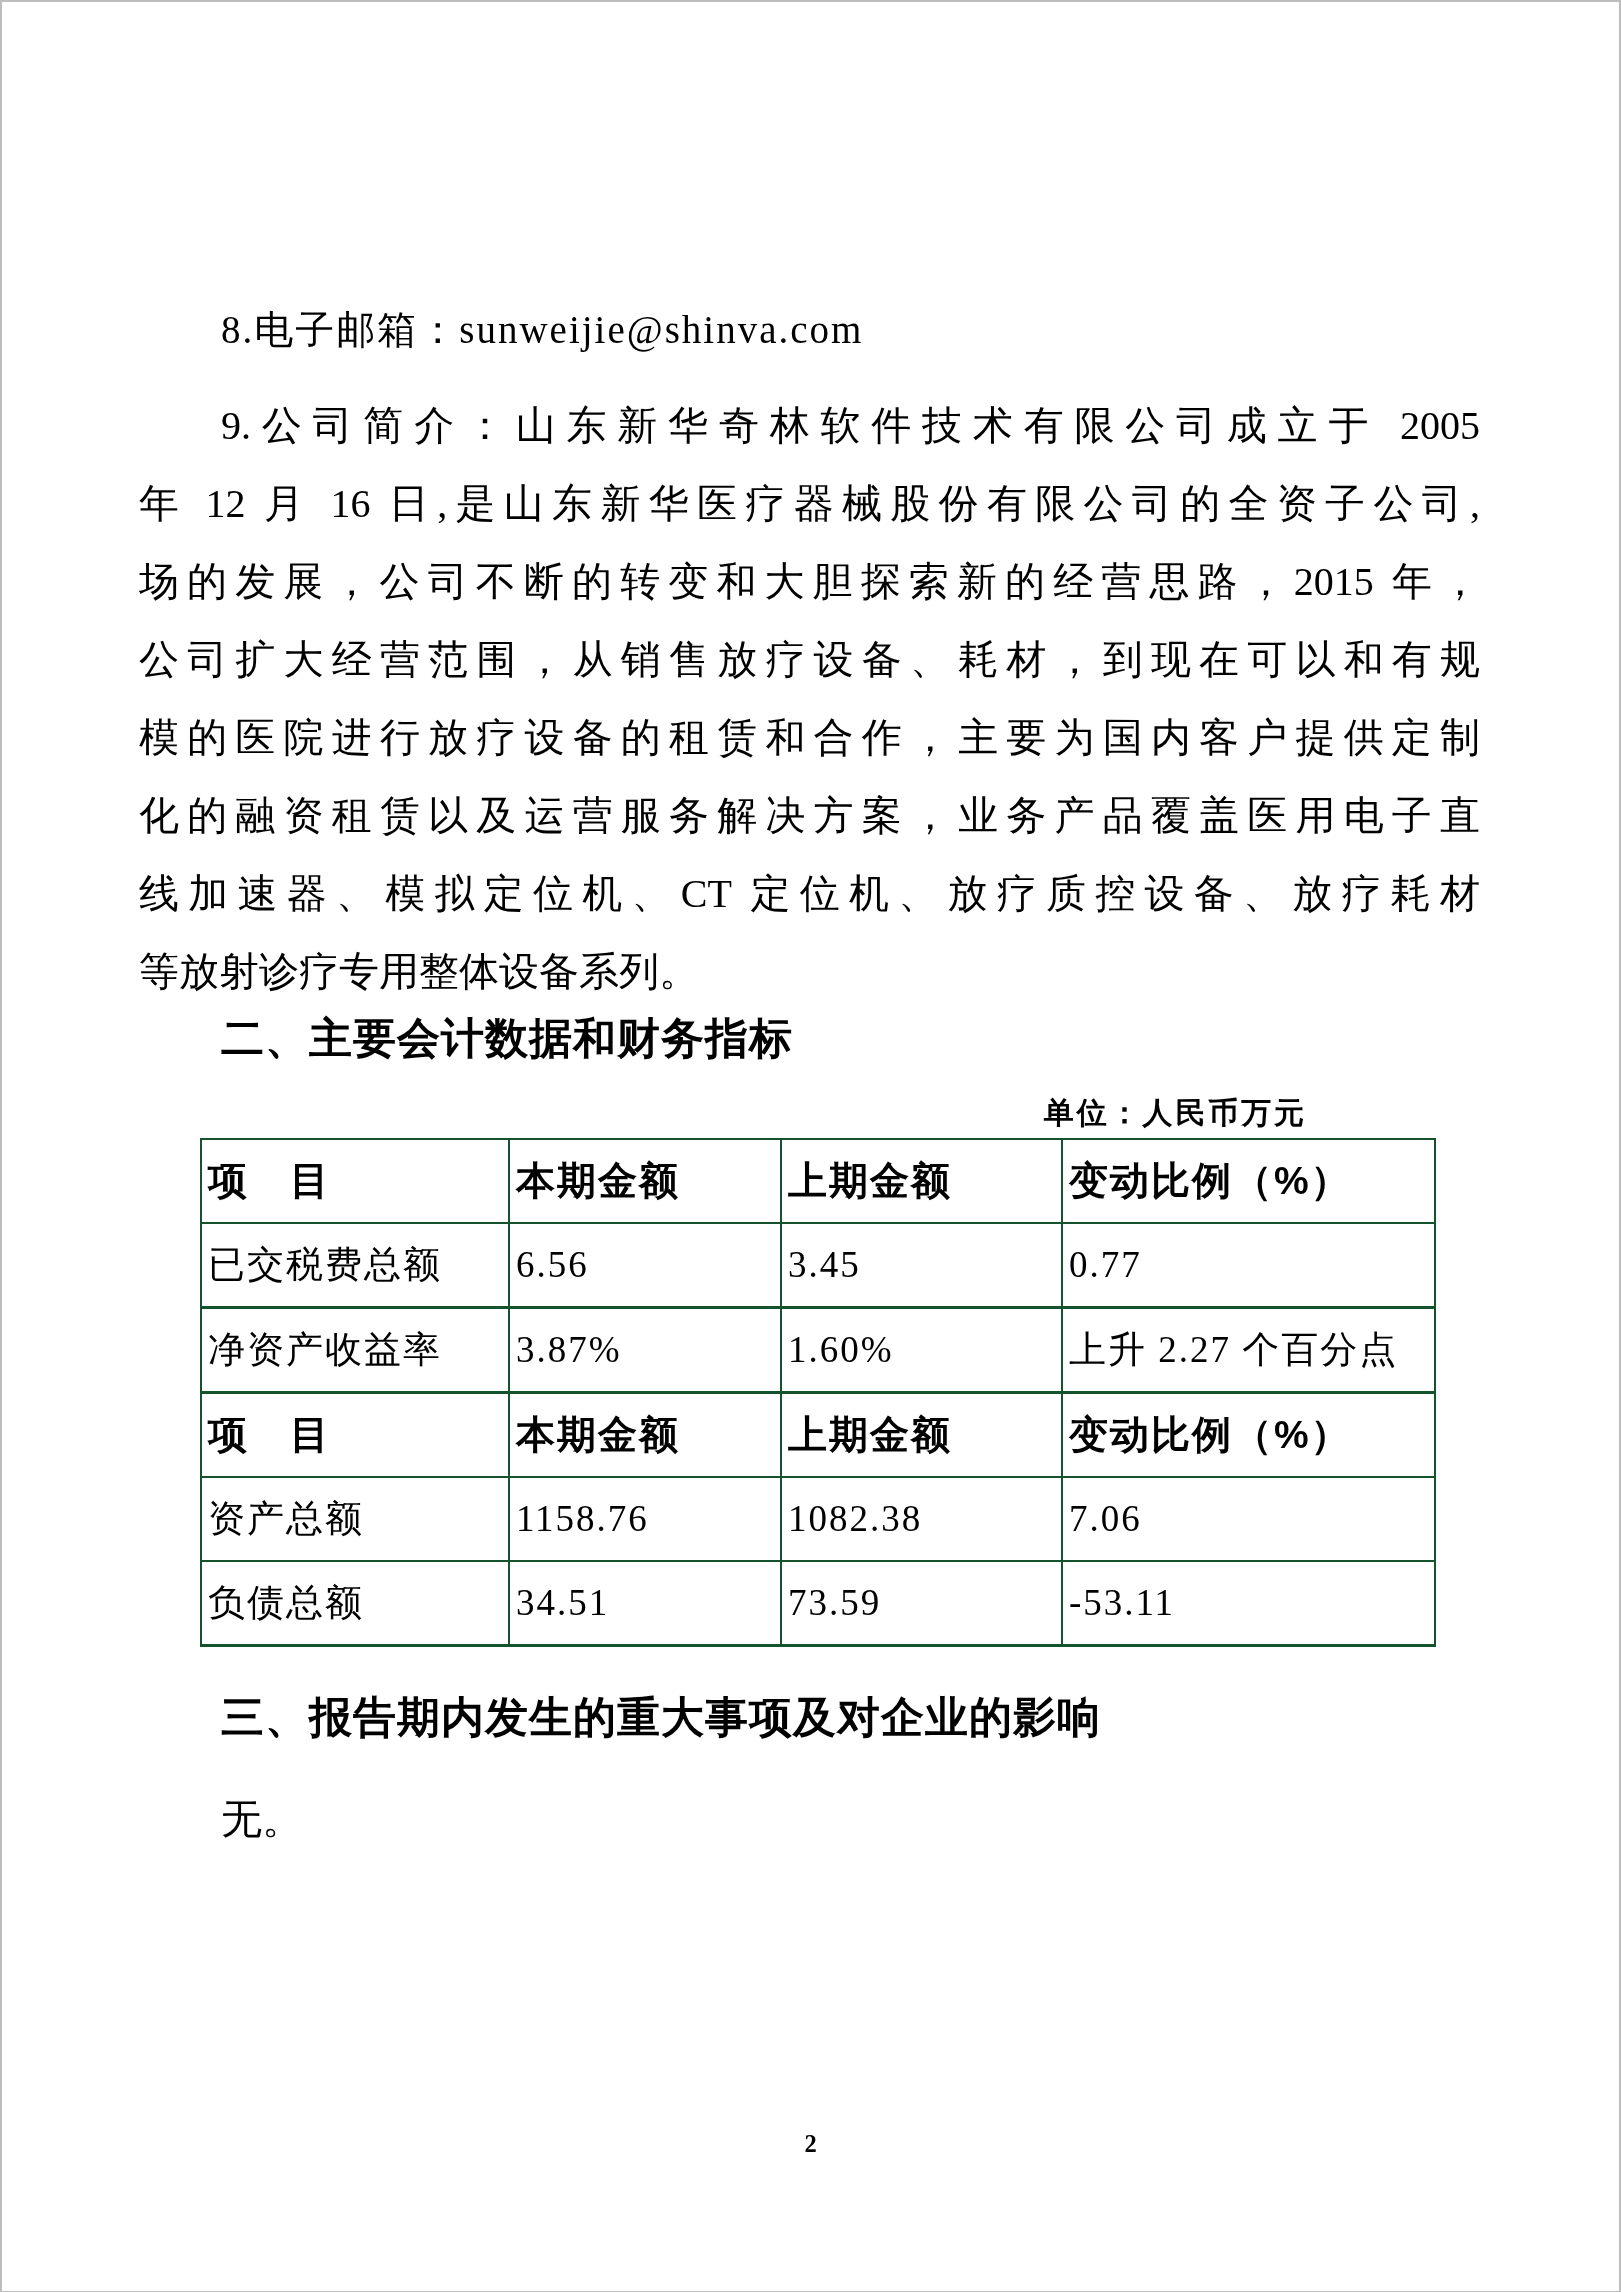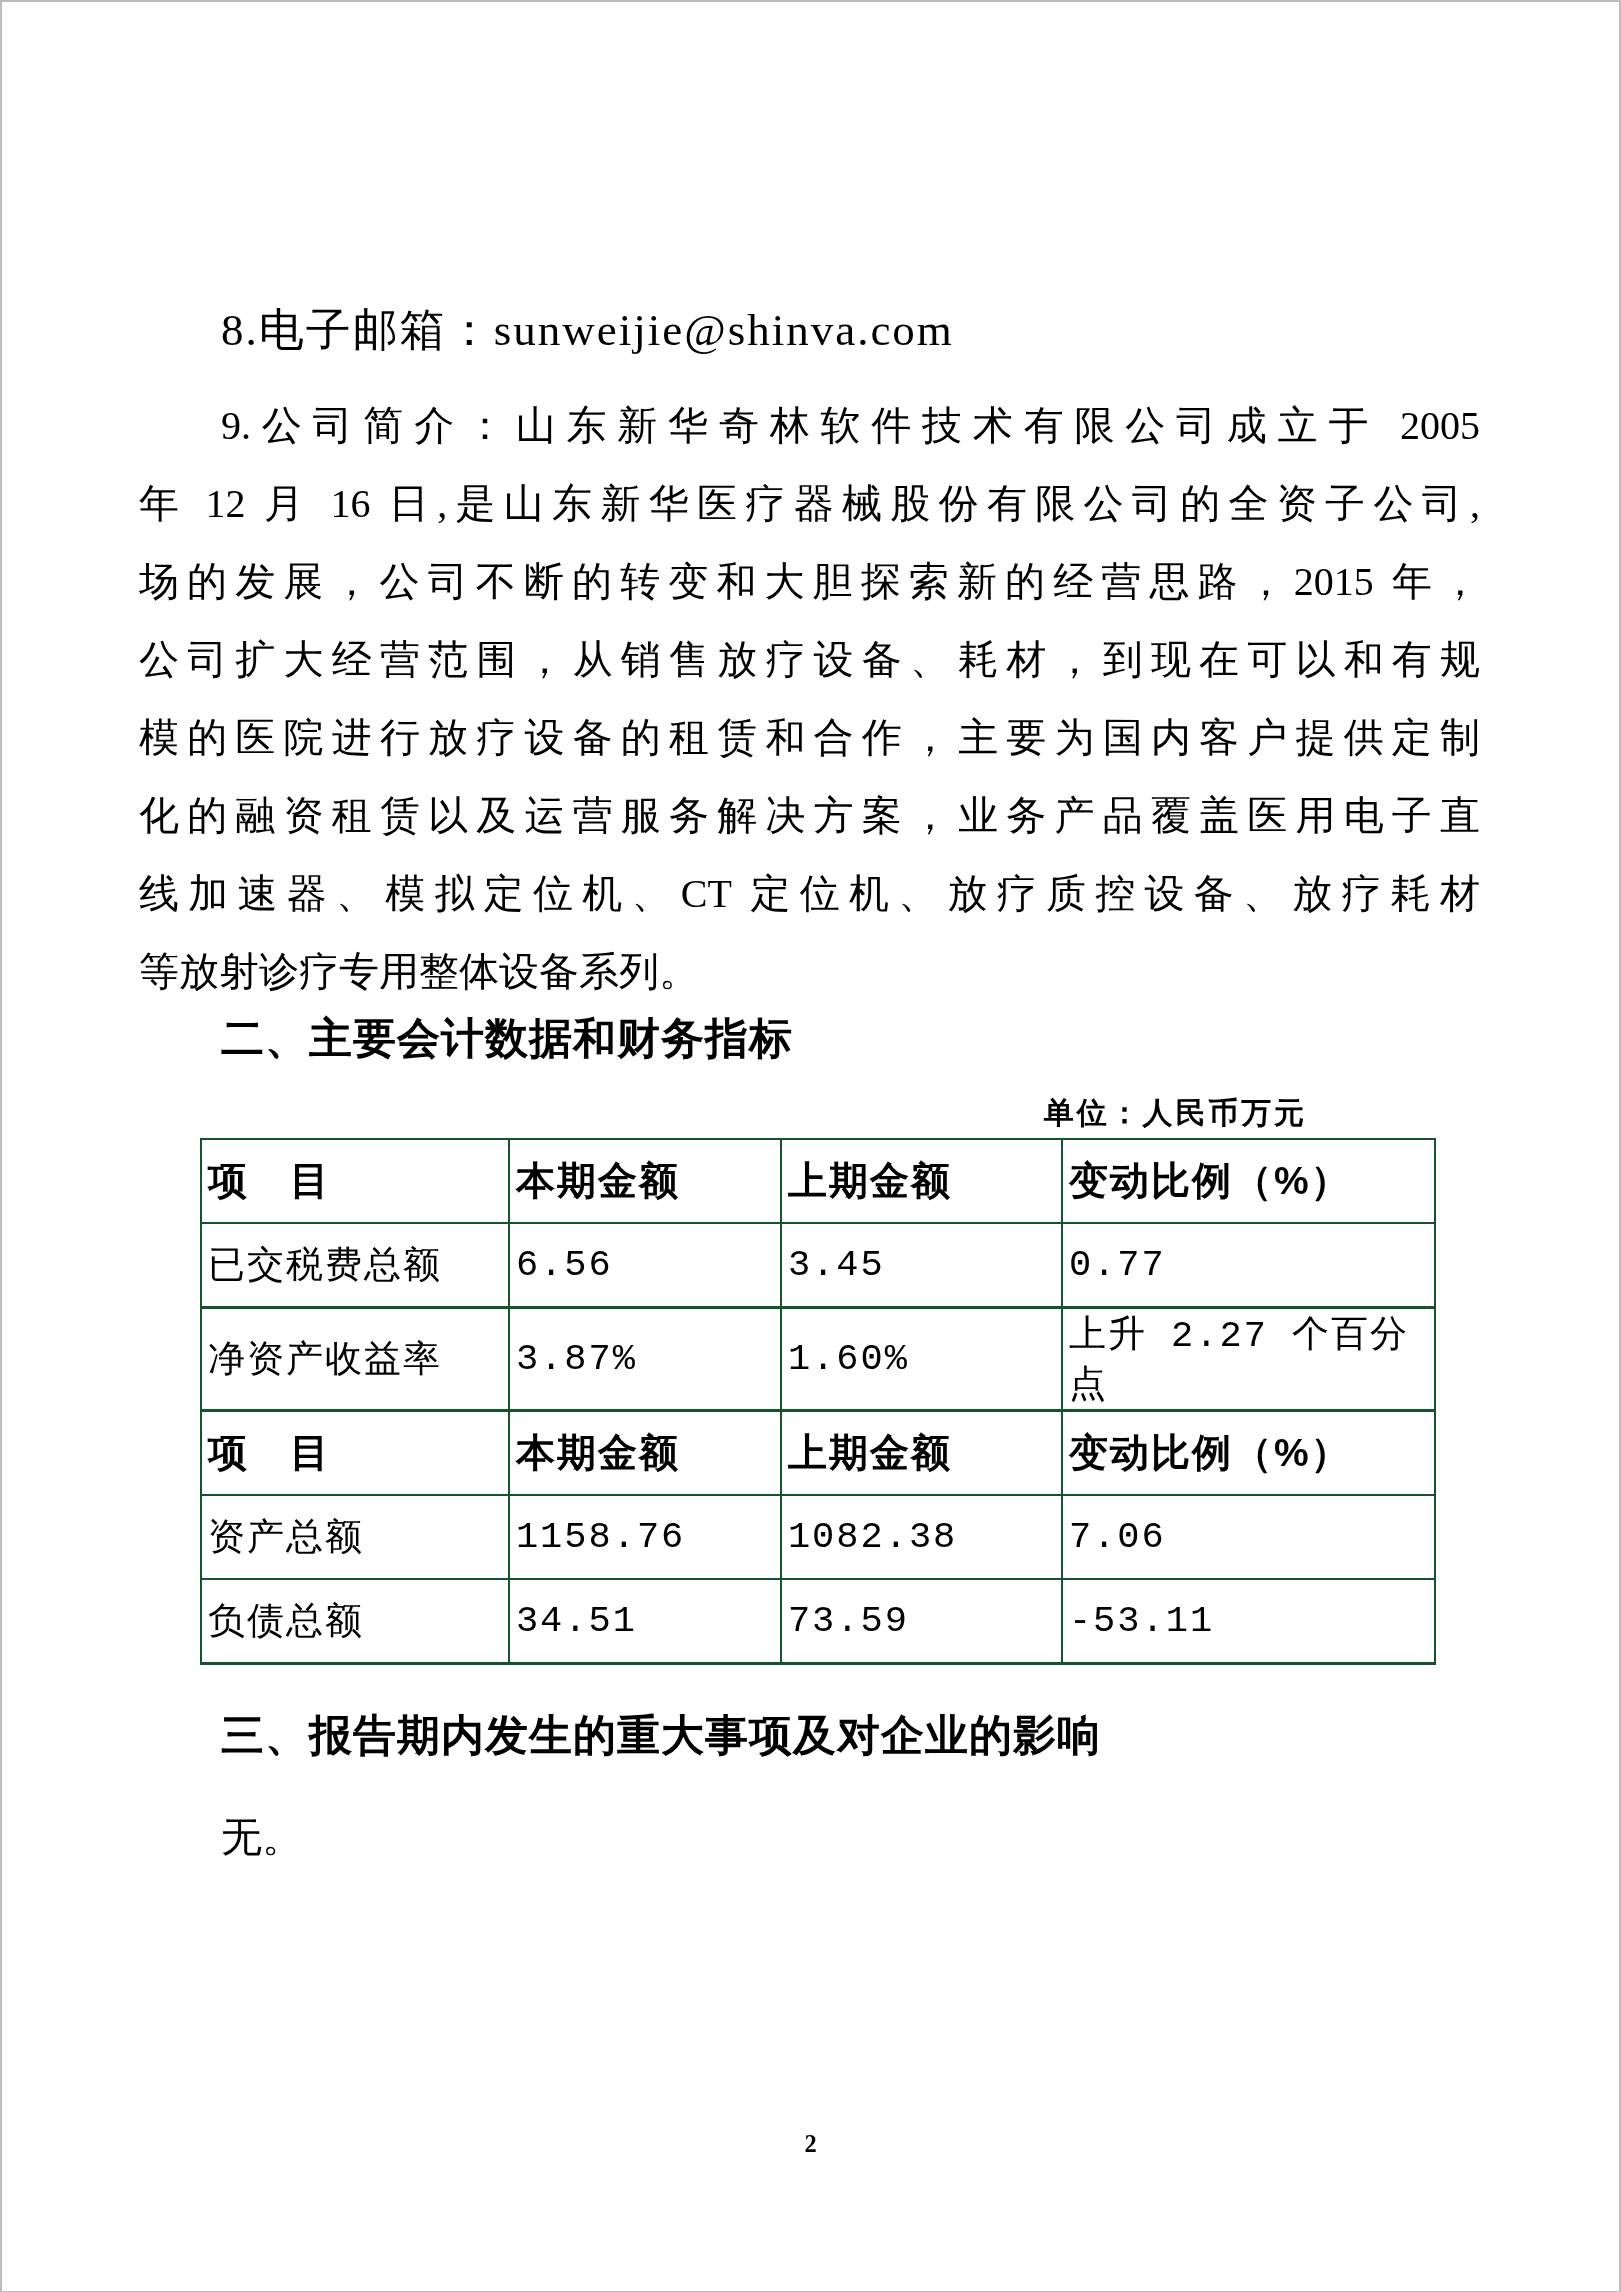--- a/index.html
+++ b/index.html
@@ -11,21 +11,21 @@
     background: #ffffff;
     box-shadow: inset 0 0 0 2px #bdbdbd;
     overflow: hidden;
     color: #000;
     font-family: "Liberation Serif", "DejaVu Serif", serif;
   }
   .content {
     padding: 291px 141px 0 139px; 
   }
   .email-line {
-    font-size: 45px;
+    font-size: 39px;
     line-height: 78px;
     text-indent: 82px;
     letter-spacing: 2px;
     white-space: nowrap;
   }
   .intro {
     margin-top: 17.6px;
   }
   .para-line {
     font-size: 40px;
@@ -76,21 +76,21 @@
   }
   .fin-table tr.bb3 > td, .fin-table tr.bb3 > th { border-bottom-width: 2.9px; }
   .fin-table tr.bb4 > td, .fin-table tr.bb4 > th { border-bottom-width: 3.9px; }
   .fin-table th {
     font-family: "Liberation Sans", "DejaVu Sans", sans-serif;
     font-weight: 700;
     font-size: 39px;
     letter-spacing: 2px;
   }
   .fin-table td {
-    font-family: Liberation Mono, monospace;
+    font-family: Liberation Serif, serif;
     font-size: 37px;
     letter-spacing: 2px;
   }
   .none-text {
     margin: 47px 0 0 82px;
     font-size: 41px;
     line-height: 55px;
   }
   .page-number {
     position: absolute;

